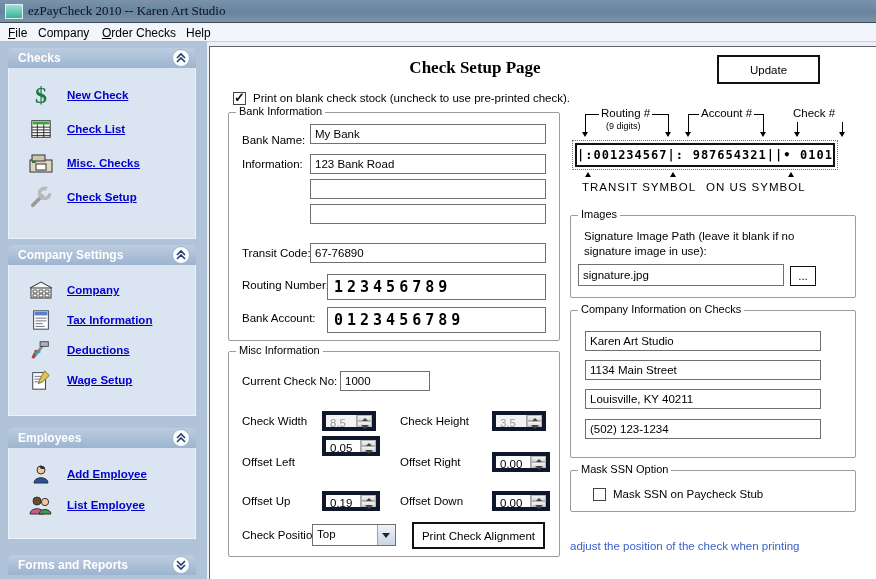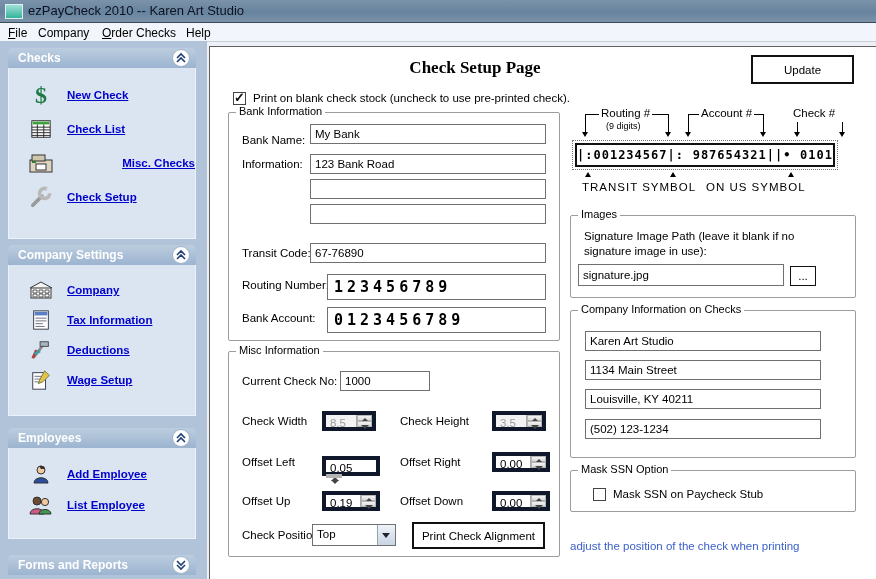--- a/index.html
+++ b/index.html
@@ -1,21 +1,21 @@
 <!DOCTYPE html>
 <html><head>
 <meta charset="utf-8">
 <style>
   html,body{margin:0;padding:0;}
   #screen{position:relative;width:876px;height:579px;overflow:hidden;background:#edf1f7;
           font-family:"Liberation Sans",sans-serif;font-size:11px;color:#000;}
   .abs{position:absolute;}
 
   
-  #titlebar{left:0;top:0;width:876px;height:22px;background:linear-gradient(180deg,#7b93aa 0%,#67839e 55%,#7b93aa 100%);border-bottom:1px solid #3c4a57;}
+  #titlebar{left:0;top:0;width:876px;height:22px;background:linear-gradient(180deg,#7b93aa 0%,#67839e 55%,#7b93aa 100%);border-bottom:1px solid #3c4a57;font-family:Liberation Serif, serif;}
   #appicon{left:5px;top:4px;width:16px;height:13px;background:linear-gradient(180deg,#9fe0d8,#35b39a);border:1px solid #dfeff0;}
   #apptitle{left:28px;top:3px;font-size:13px;color:#0b1220;}
   #menubar{left:0;top:23px;width:876px;height:18px;background:#f2f5fb;border-bottom:1px solid #c9cdd4;}
   .menu-item{position:absolute;top:2px;display:inline-block;font-size:12px;padding:1px 4px;}
   .accel::first-letter{text-decoration:underline;}
 
   
   #sidebar{left:0;top:41px;width:207px;height:538px;background:#b1c3d9;}
   .sec{position:absolute;left:8px;width:188px;}
   .sec-hdr{height:20px;background:linear-gradient(180deg,#bccddf,#9cb4d0);color:#fff;font-weight:bold;font-size:12px;
@@ -120,21 +120,21 @@
         <div class="row" style="height:34px;">
           <span class="icon-box">
             <svg width="24" height="22" viewBox="0 0 26 24">
                 <rect x="3" y="3" width="20" height="18" fill="#fff" stroke="#222"></rect>
                 <rect x="4" y="4" width="18" height="3" fill="#3aa33a"></rect>
                 <path d="M3 10h20M3 13h20M3 16h20M3 19h20M9 7v14M16 7v14" stroke="#222" stroke-width="1" fill="none"></path>
               </svg>
           </span>
           <span class="link">Check List</span>
         </div>
-        <div class="row" style="height:34px;justify-content:space-between;">
+        <div class="row" style="height:34px;">
           <span class="icon-box">
             <svg width="26" height="22" viewBox="0 0 26 22">
                 <rect x="2" y="8" width="22" height="12" fill="#ded5c0" stroke="#333"></rect>
                 <rect x="4" y="3" width="13" height="6" fill="#cfc6ae" stroke="#333"></rect>
                 <rect x="8" y="12" width="10" height="6" fill="#fff" stroke="#333"></rect>
                 <rect x="4" y="9" width="4" height="2" fill="#2d7d2d"></rect>
               </svg>
           </span>
           <span class="link">Misc. Checks</span>
         </div>
@@ -247,21 +247,21 @@
               <path d="M2 2 L6 6 L10 2 M2 6 L6 10 L10 6" fill="none" stroke="#1f3f77" stroke-width="1.6"></path>
             </svg>
         </span>
       </div>
     </div>
   </div>
 
   <div class="abs" id="mainpanel"></div>
 
   <div class="abs" id="page-title">Check Setup Page</div>
-  <div class="btn" style="left:751px;top:55px;width:103px;height:29px;">Update</div>
+  <div class="btn" style="left:717px;top:55px;width:103px;height:29px;">Update</div>
 
   <span class="cb checked" style="left:233px;top:92px;"></span>
   <span class="lbl" style="left:253px;top:92px;">Print on blank check stock (uncheck to use pre-printed check).</span>
 
   <div class="grp" style="left:228px;top:112px;width:332px;height:229px;">
     <span class="grp-title">Bank Information</span>
   </div>
   <span class="lbl" style="left:242px;top:134px;">Bank Name:</span>
   <input class="tb" style="left: 310px; top: 124px; width: 236px; height: 20px;" value="My Bank">
   <span class="lbl" style="left:242px;top:158px;">Information:</span>
@@ -292,21 +292,21 @@
   <span class="lbl" style="left:400px;top:415px;">Check Height</span>
   <div class="spin dis" style="left:492px;top:411px;width:54px;">
     <span class="val">3.5</span>
     <span class="spin-btns">
         <span class="spin-btn up"></span>
         <span class="spin-btn dn"></span>
       </span>
   </div>
 
   <span class="lbl" style="left:242px;top:456px;">Offset Left</span>
-  <div class="spin" style="left:322px;top:456px;width:58px;flex-direction:column;">
+  <div class="spin" style="left:322px;top:436px;width:58px;">
     <span class="val">0.05</span>
     <span class="spin-btns">
         <span class="spin-btn up"></span>
         <span class="spin-btn dn"></span>
       </span>
   </div>
   <span class="lbl" style="left:400px;top:456px;">Offset Right</span>
   <div class="spin" style="left:492px;top:452px;width:58px;">
     <span class="val">0.00</span>
     <span class="spin-btns">

